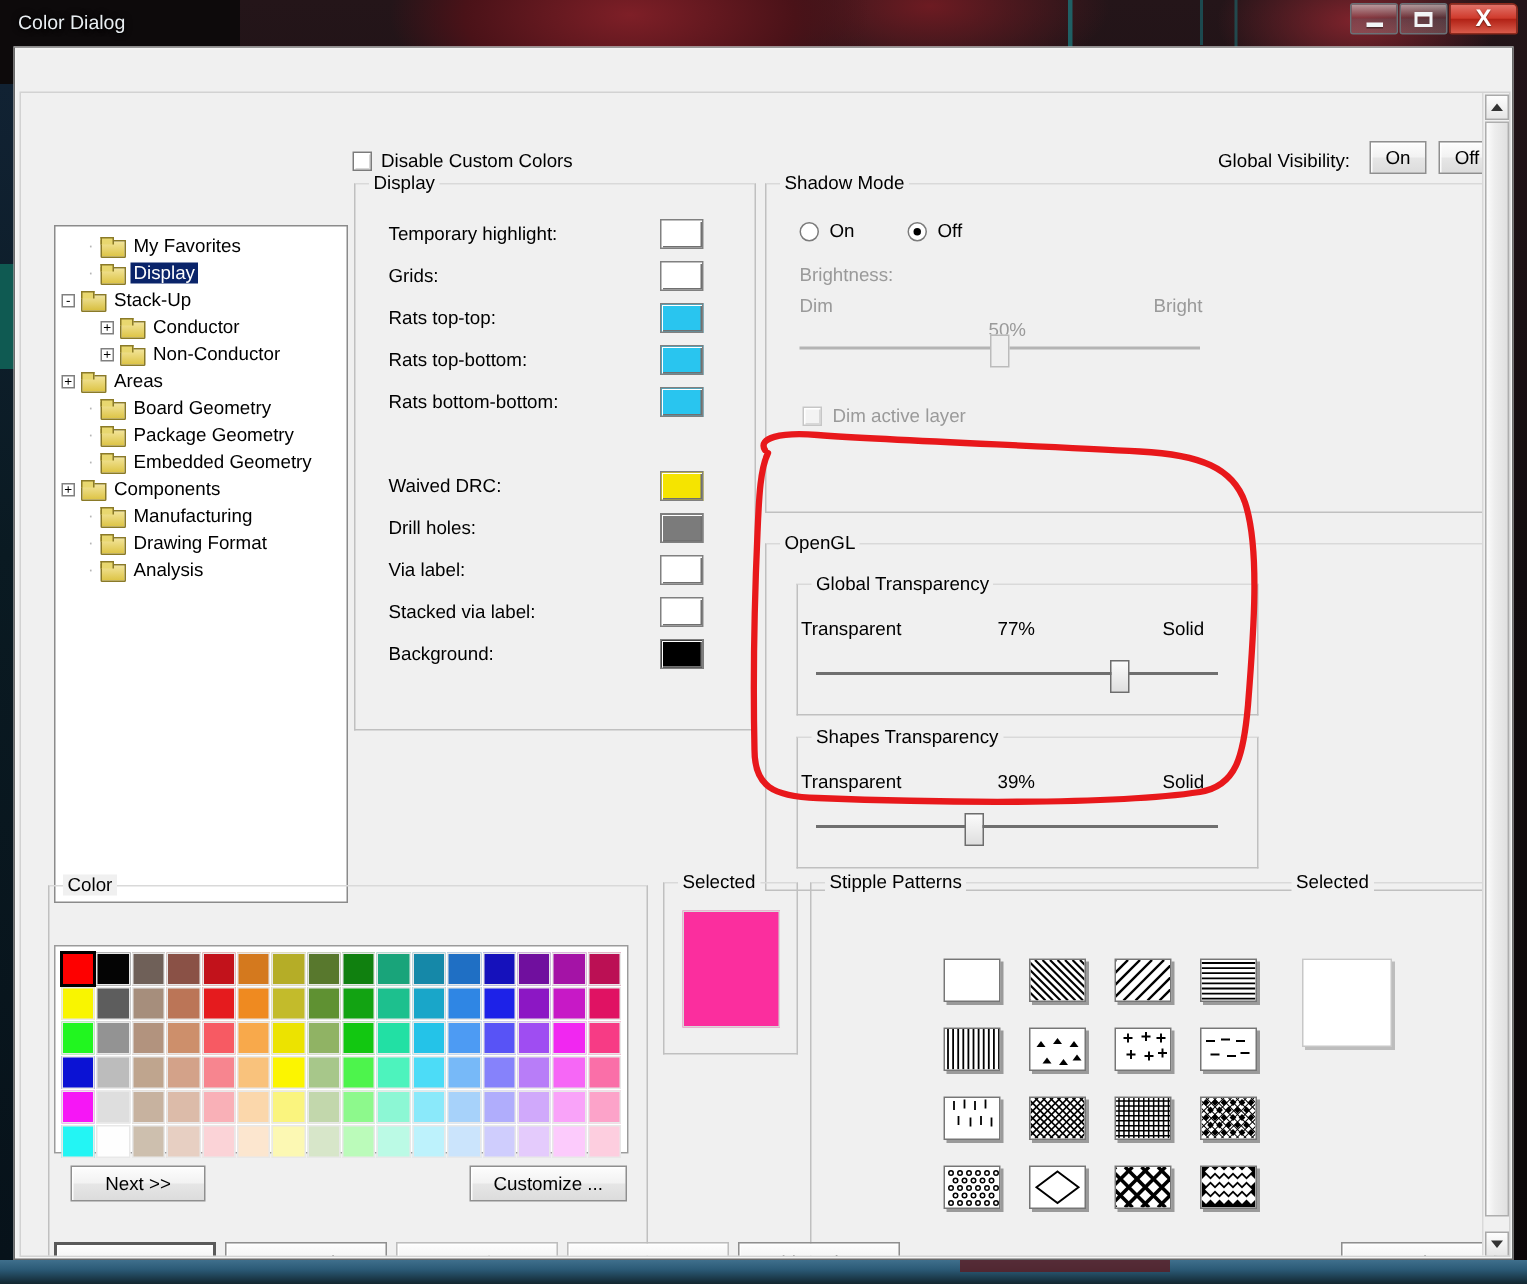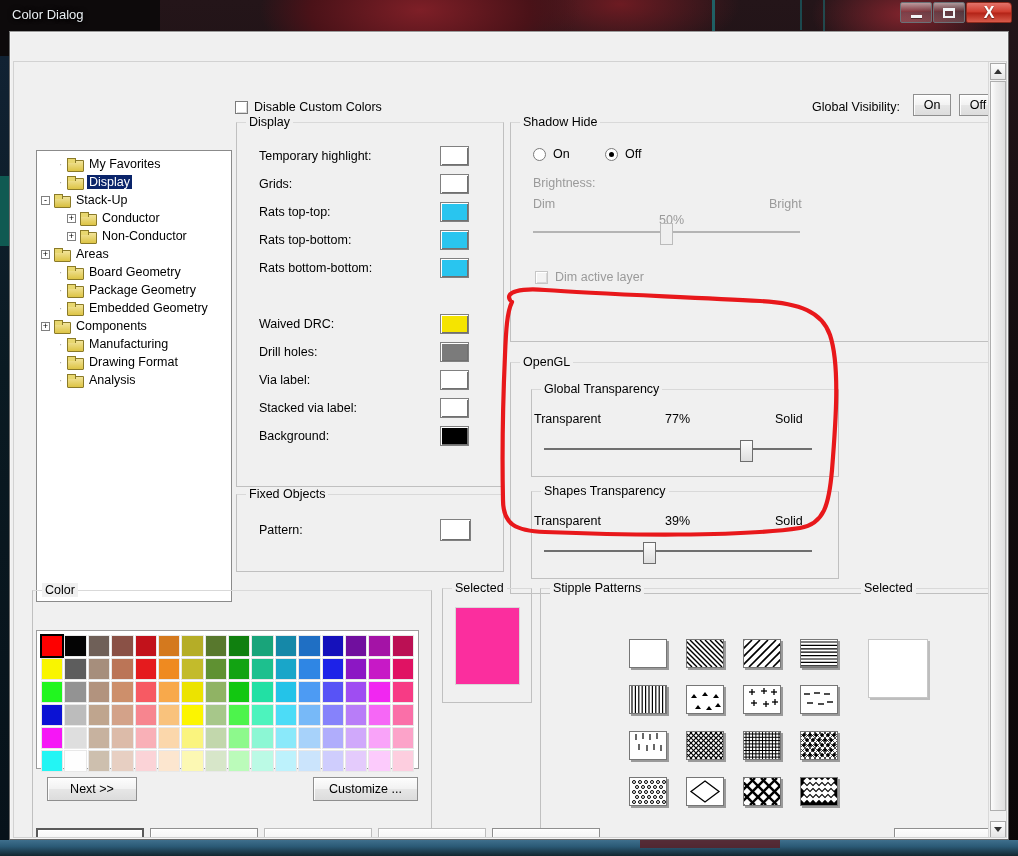--- a/index.html
+++ b/index.html
@@ -375,28 +375,23 @@
           <div class="swatch" style="left: 203px; top: 219px; background: rgb(123, 123, 123);"></div>
           <div class="lbl" style="left: 22px; top: 250px;">Via label:</div>
           <div class="swatch" style="left: 203px; top: 247px; background: rgb(255, 255, 255);"></div>
           <div class="lbl" style="left: 22px; top: 278px;">Stacked via label:</div>
           <div class="swatch" style="left: 203px; top: 275px; background: rgb(255, 255, 255);"></div>
           <div class="lbl" style="left: 22px; top: 306px;">Background:</div>
           <div class="swatch" style="left: 203px; top: 303px; background: rgb(0, 0, 0);"></div>
         </div>
     </div>
 
-    <div class="gbox" id="fixed-objects-group" style="left:222px; top:432px; width:268px; height:78px;">
-      <div class="gtitle">Fixed Objects</div>
-      <div class="lbl" style="left:22px; top:28px;">Pattern:</div>
-      <div class="swatch" id="pattern-swatch" style="left: 203px; top: 24px; width: 31px; height: 22px; background: rgb(255, 255, 255);"></div>
-    </div>
 
     <div class="gbox" id="shadow-group" style="left:496px; top:60px; width:488px; height:220px;">
-      <div class="gtitle">Shadow Hide</div>
+      <div class="gtitle">Shadow Mode</div>
 
       <div class="rdo" style="left:22px; top:25px;"></div>
       <div class="lbl" style="left:42px; top:24px;">On</div>
 
       <div class="rdo on" style="left:94px; top:25px;"></div>
       <div class="lbl" style="left:114px; top:24px;">Off</div>
 
       <div class="lbl dis" style="left:22px; top:53px;">Brightness:</div>
       <div class="lbl dis" style="left:22px; top:74px;">Dim</div>
       <div class="lbl dis" style="left:148px; top:74px;margin-top:16px;">50%</div>

